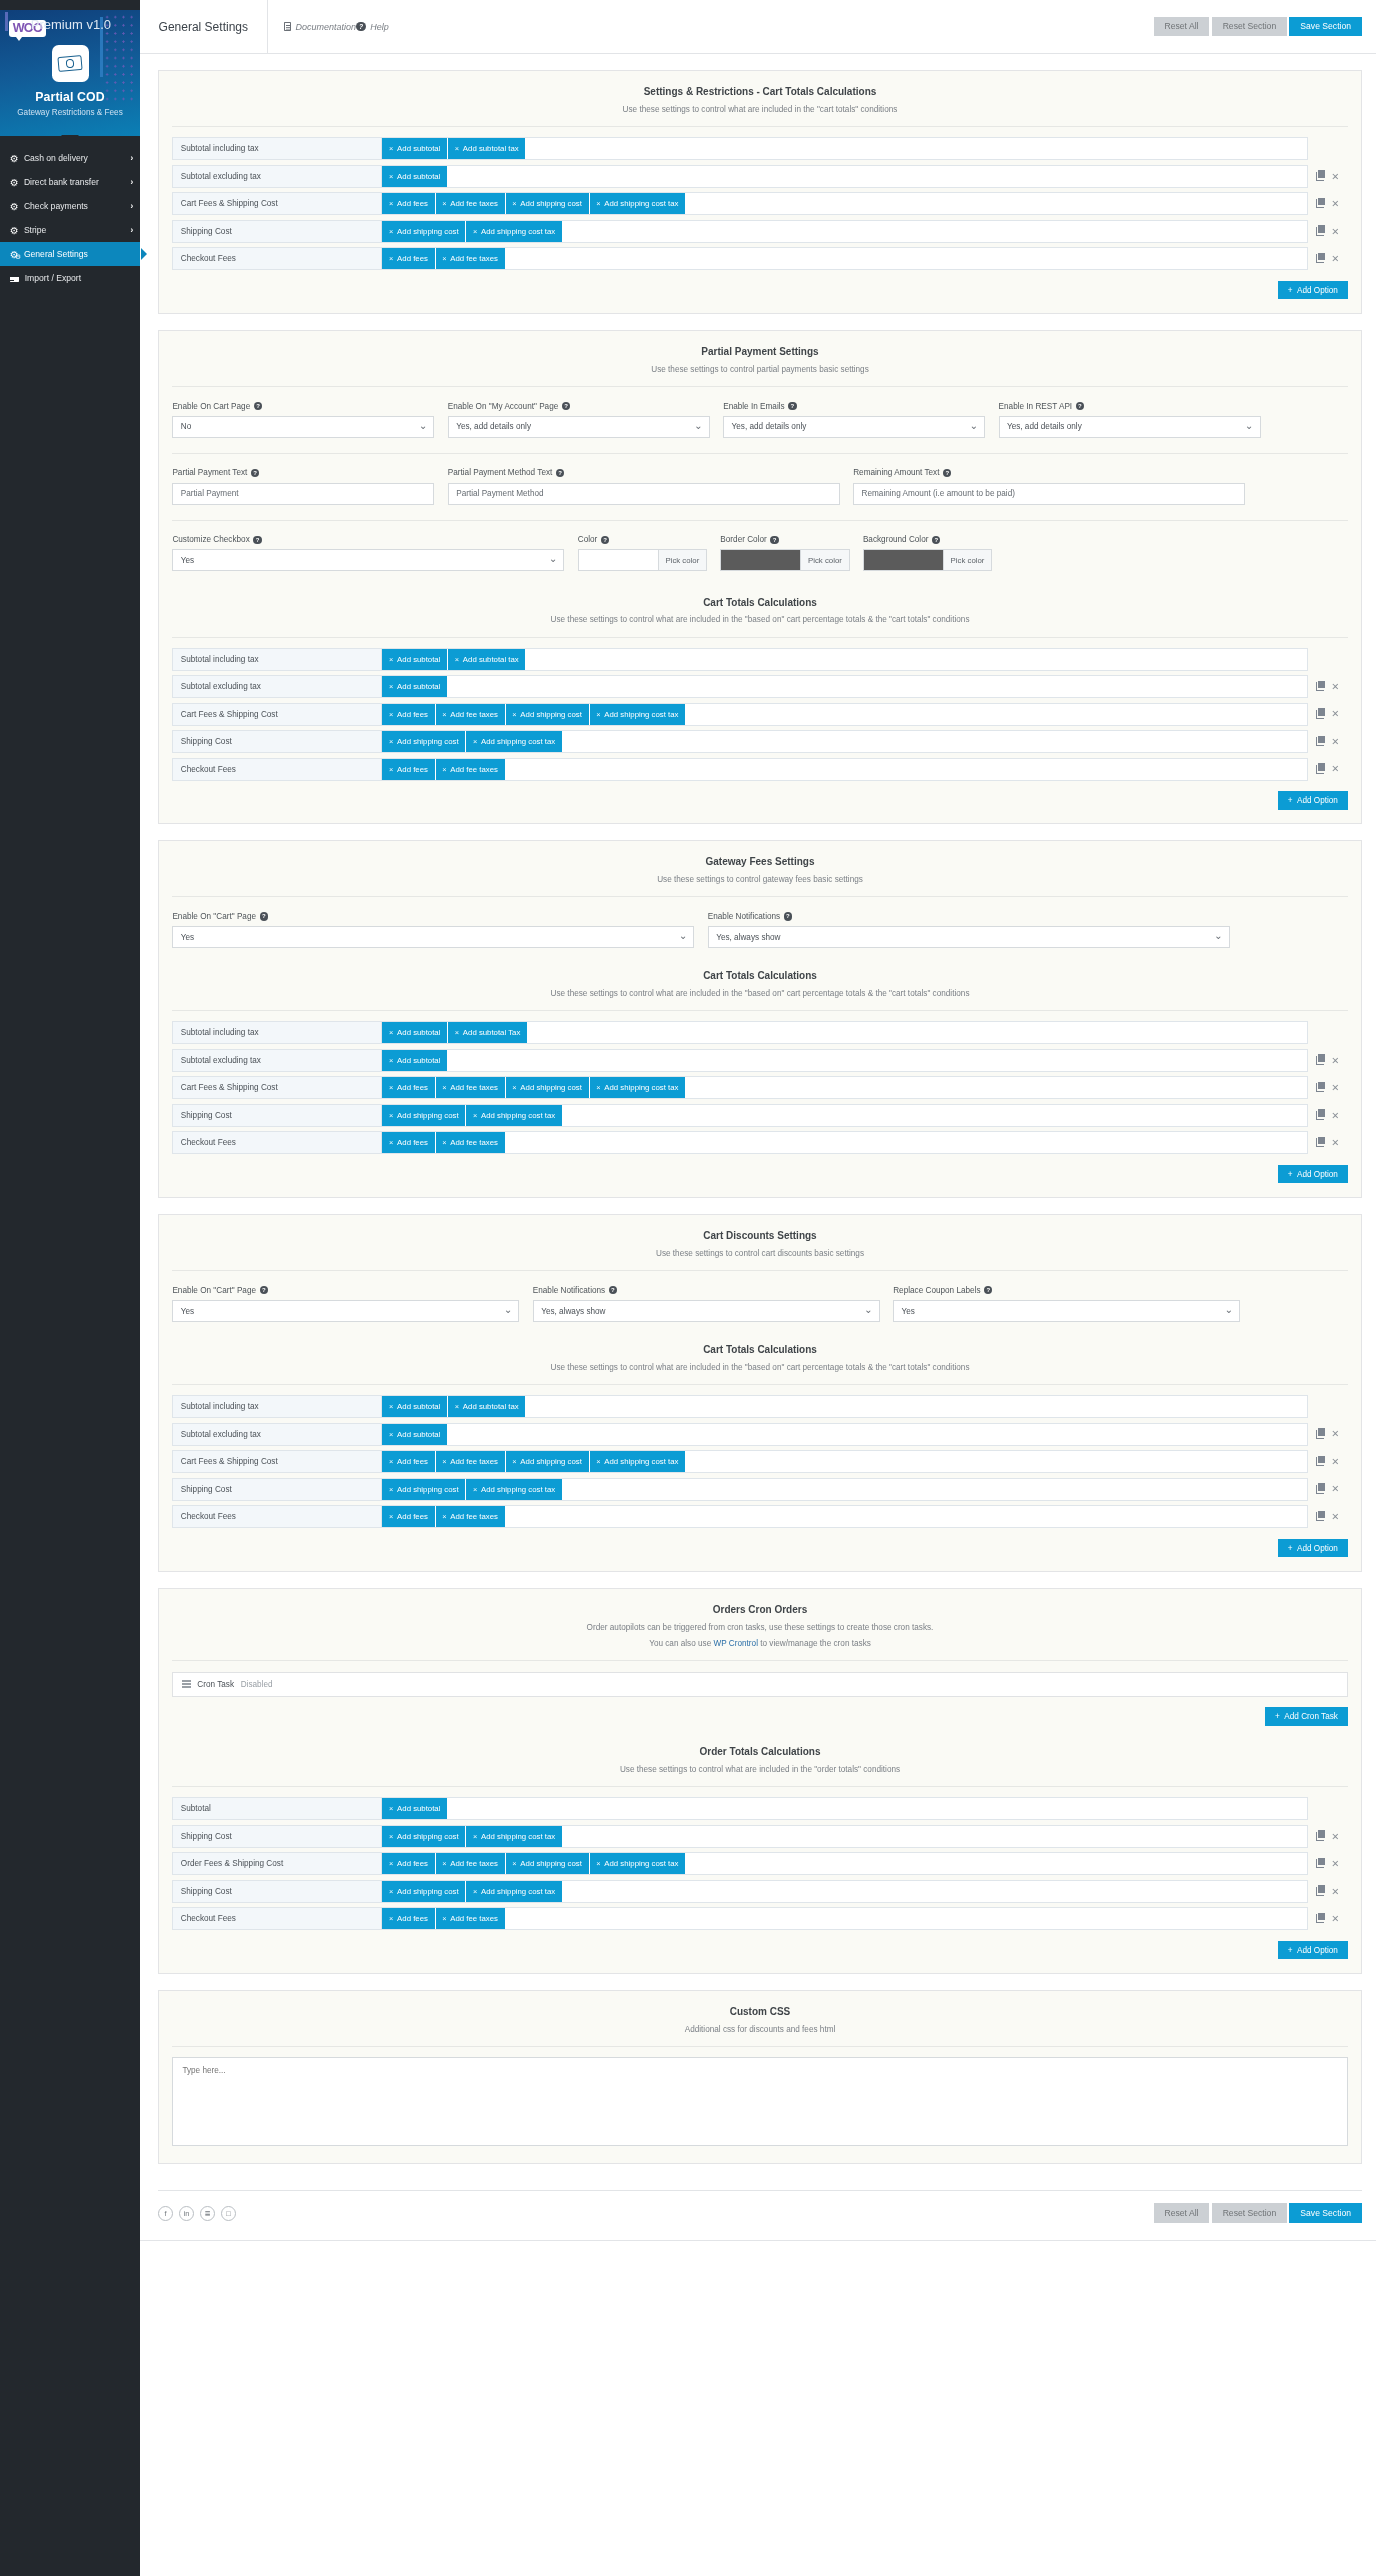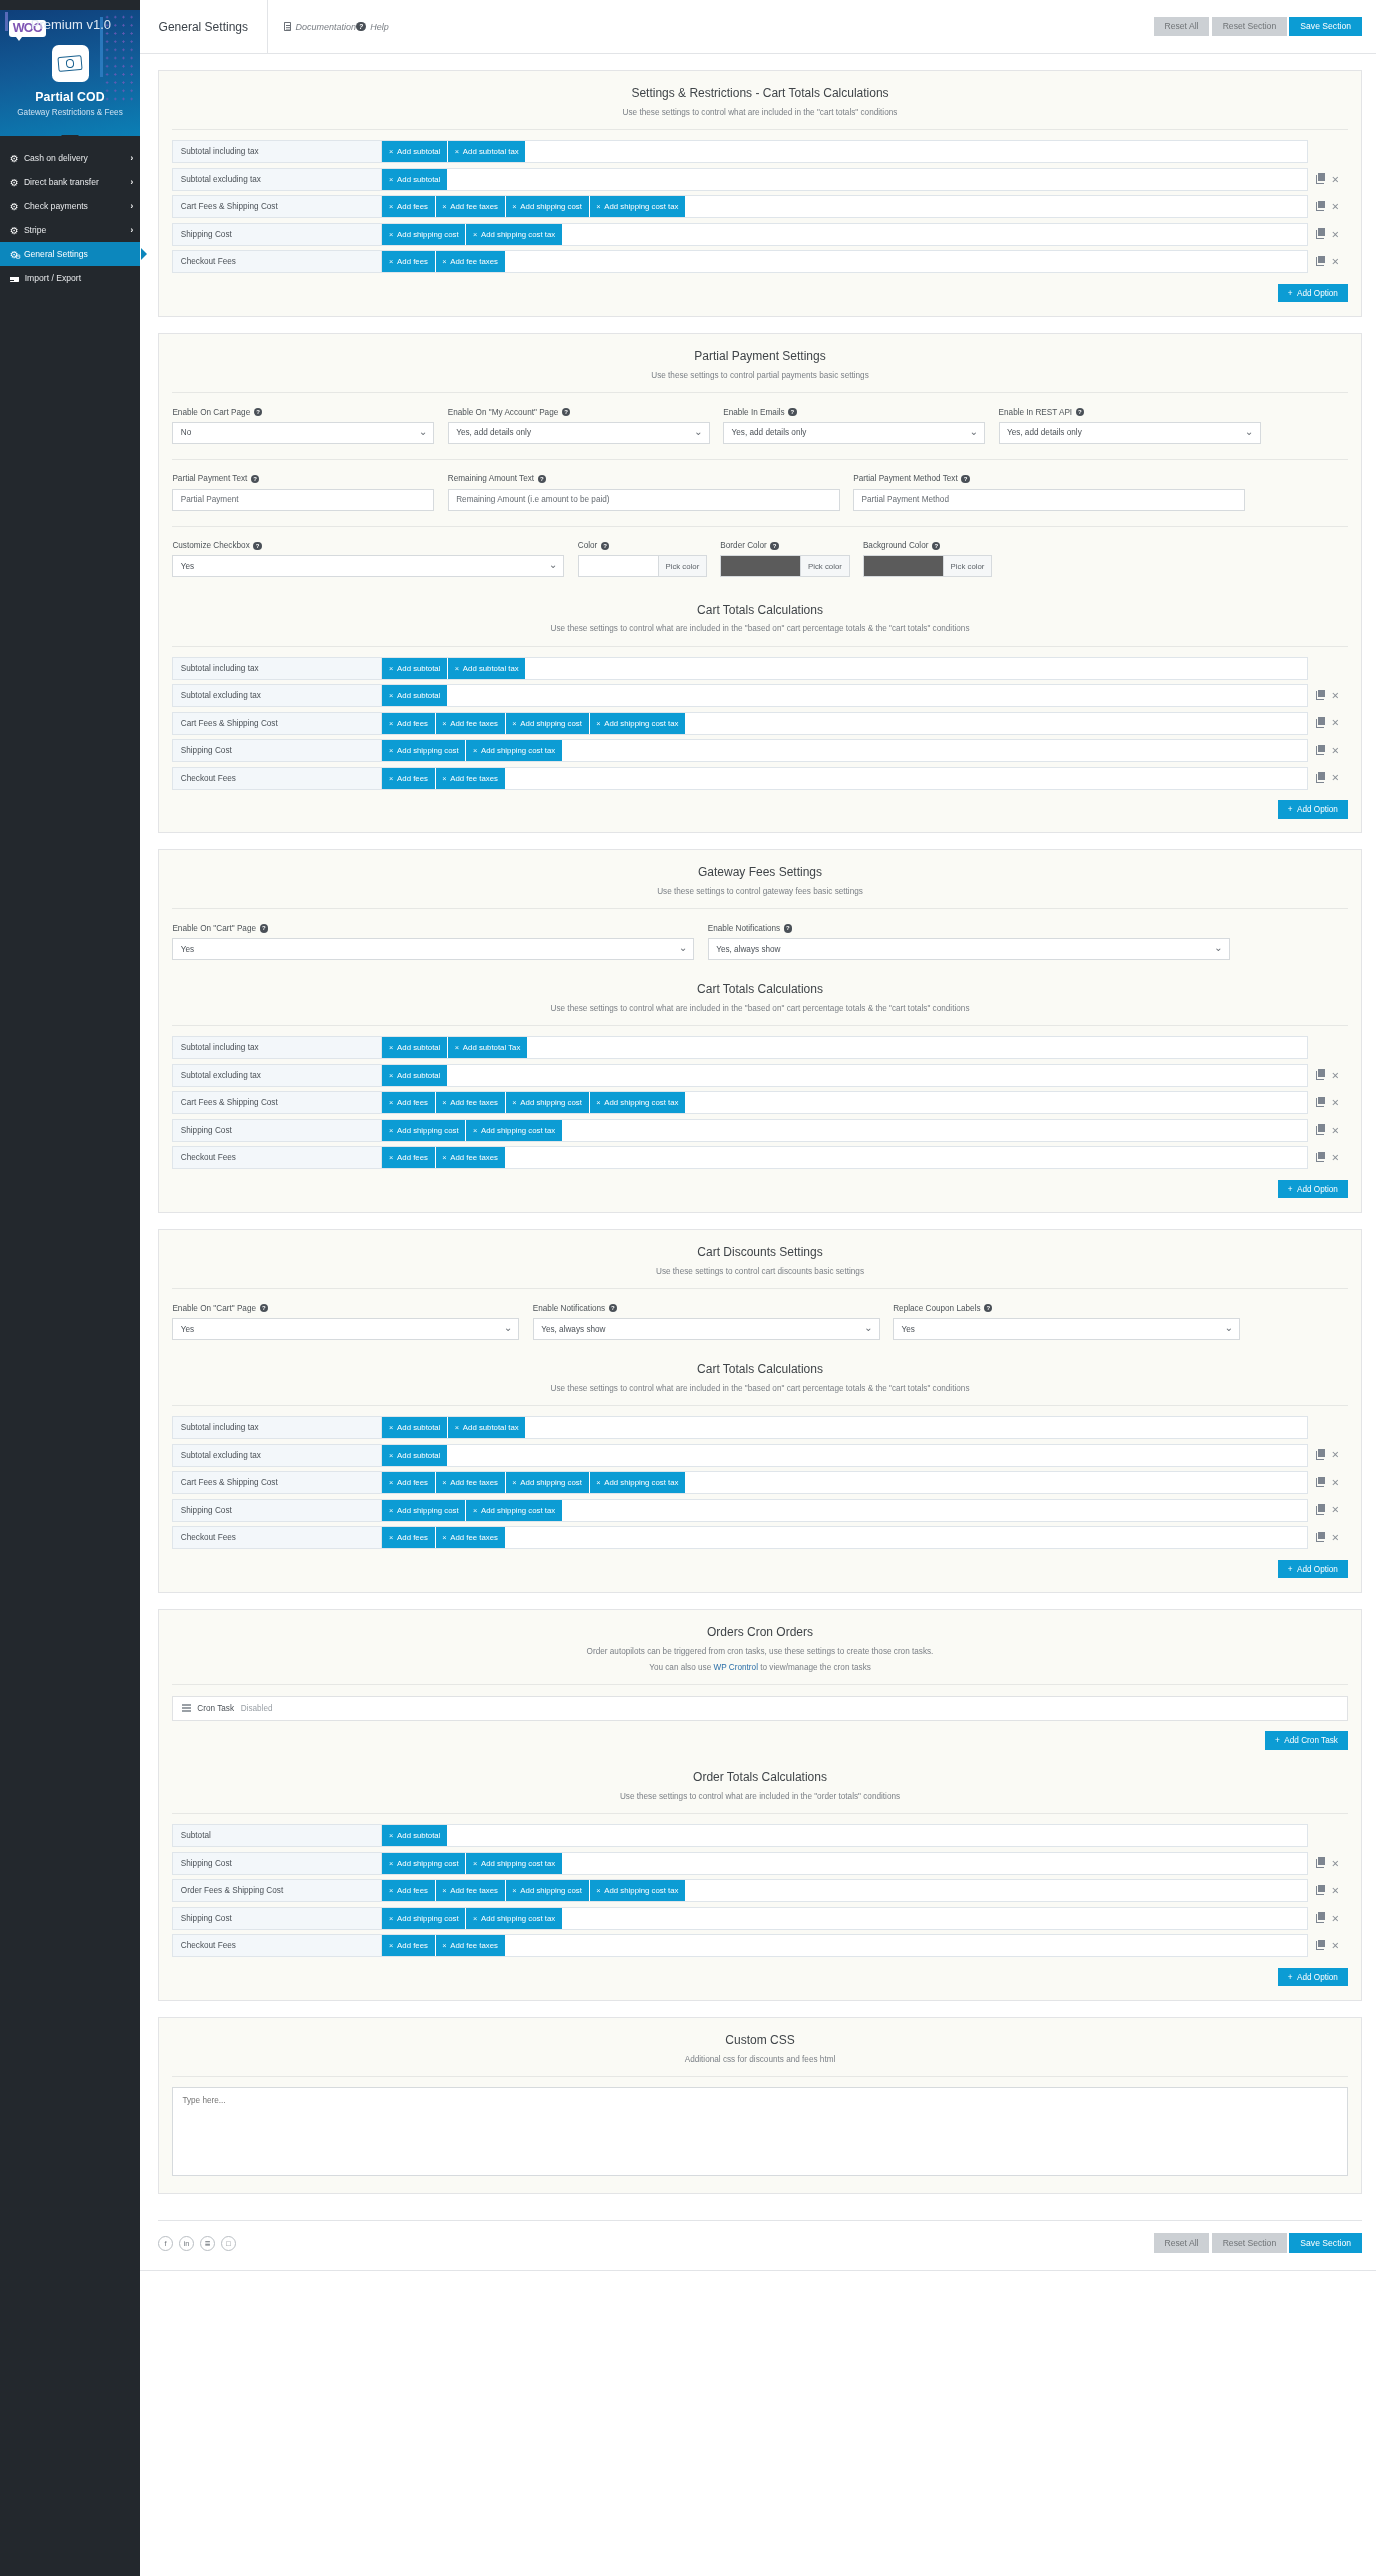--- a/index.html
+++ b/index.html
@@ -125,21 +125,21 @@
   .btn-blue { background:#0c9cd4; color:#fff; }
   .btns .btn + .btn { margin-left: 2.2px; }
 
   .content { padding: 16.4px 15px 0 18px; background:#fff; }
 
   
   .panel {
     border:0.7px solid #e3e4e6; background:#fafaf5; margin-bottom: 16.4px;
   }
   .panel-head { padding: 15px 15px 12.6px 15px; text-align:center; }
-  .panel-title { font-size: 12px; color:#3f4448; font-weight:normal; }
+  .panel-title { font-size: 10px; color:#3f4448; font-weight:bold; }
   .panel-desc { font-size: 8.2px; color:#7a7f85; margin-top: 7.4px; }
   .panel-desc a { color:#2b6fa8; text-decoration:none; }
   .panel-sep { height:0.7px; background:#e6e7e4; margin: 0 13.4px; }
   .panel-body { padding: 10.4px 13.4px 13.4px 13.4px; }
 
   
   .opt-row { display:flex; align-items:stretch; margin-bottom: 4.5px; }
   .opt-name {
     width: 210px; flex:0 0 210px; background:#f3f7fa; border:0.7px solid #dfe5ea;
     font-size: 8.2px; color:#4b5157; display:flex; align-items:center; padding: 0 7.4px;
@@ -472,31 +472,31 @@
           <div class="fgrid">
               <div class="field" style="width: 262px;">
                 <div class="flabel">
                   <span>Partial Payment Text</span>
                   <span class="qm">?</span>
                 </div>
                 <div class="txt">Partial Payment</div>
               </div>
               <div class="field" style="width: 392px;">
                 <div class="flabel">
+                  <span>Partial Payment Method Text</span>
+                  <span class="qm">?</span>
+                </div>
+                <div class="txt">Partial Payment Method</div>
+              </div>
+              <div class="field" style="width: 392px;">
+                <div class="flabel">
                   <span>Remaining Amount Text</span>
                   <span class="qm">?</span>
                 </div>
                 <div class="txt">Remaining Amount (i.e amount to be paid)</div>
-              </div>
-              <div class="field" style="width: 392px;">
-                <div class="flabel">
-                  <span>Partial Payment Method Text</span>
-                  <span class="qm">?</span>
-                </div>
-                <div class="txt">Partial Payment Method</div>
               </div>
             </div>
         </div>
         <div class="panel-sep"></div>
         <div class="panel-body">
           <div class="fgrid">
             <div class="field" style="width:392px">
               <div class="flabel">
                 <span>Customize Checkbox</span>
                 <span class="qm">?</span>

